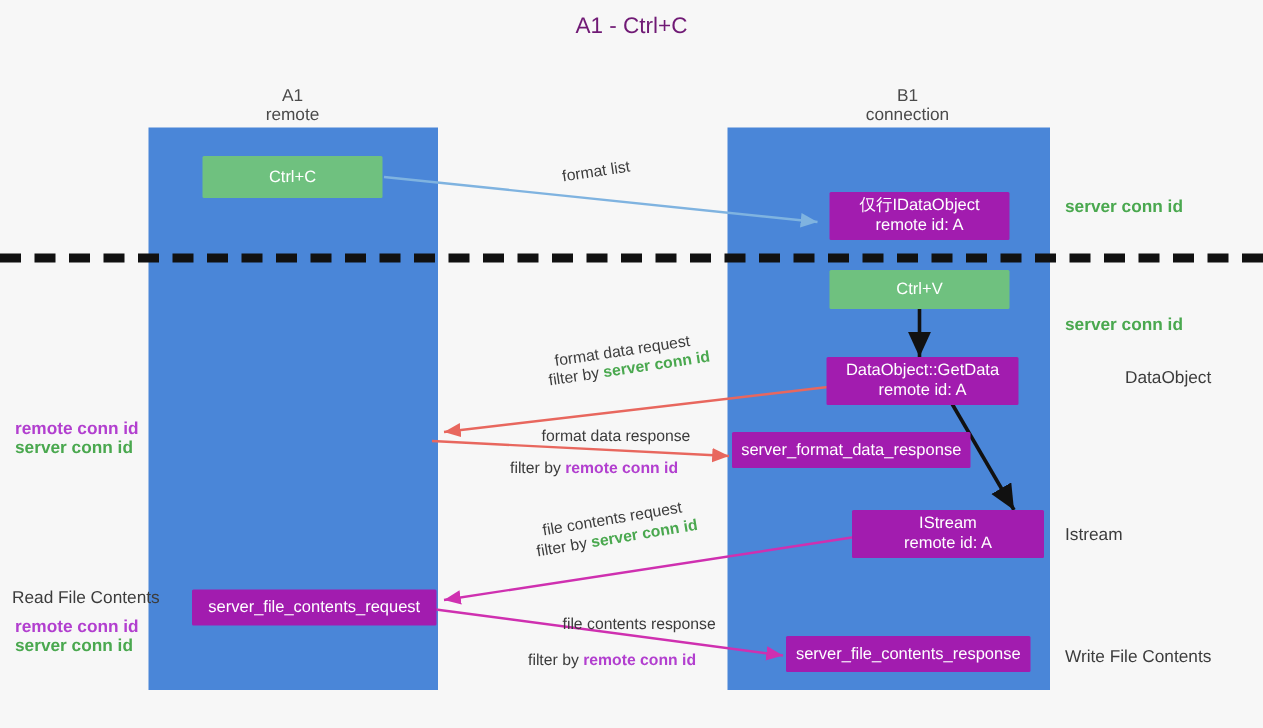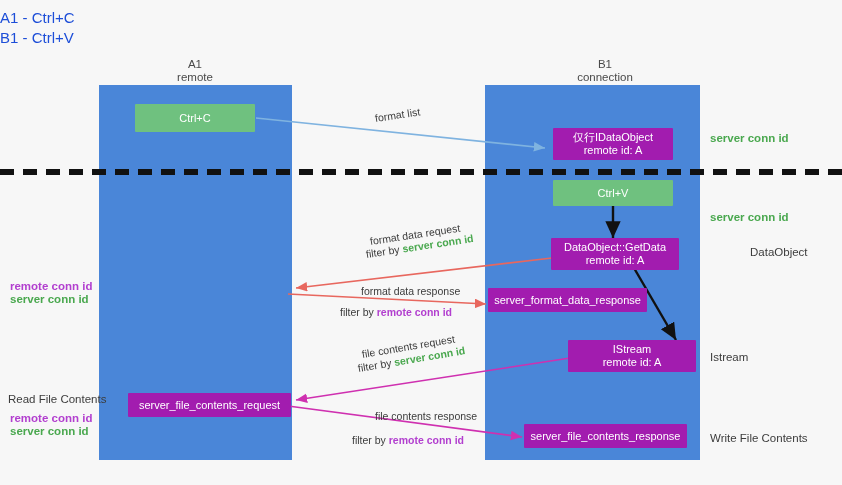--- a/index.html
+++ b/index.html
@@ -8,21 +8,21 @@
     background:#f7f7f7;
     font-family:"Liberation Sans", sans-serif;
     color:#3c3c3c;
     overflow:hidden;
     position:relative;
   }
   #stage{position:absolute;left:0;top:0;width:842px;height:485px;}
 
   .title{
     position:absolute;left:0;top:8px;width:842px;
-    font-size:15px;line-height:20px;color:#1d4ed8;
+    text-align:center;font-size:15px;line-height:20px;color:#701a75;
   }
 
   .col-head{
     position:absolute;text-align:center;font-size:11.5px;line-height:13px;color:#4a4a4a;
   }
 
   .lane{
     position:absolute;background:#4a86d8;
   }
 
@@ -56,21 +56,20 @@
 
   .dashline{position:absolute;left:0;top:168px;width:842px;height:8px;}
 </style>
 </head>
 <body>
 
 <div id="stage">
 
   <div class="title">
     <div>A1 - Ctrl+C</div>
-    <div>B1 - Ctrl+V</div>
   </div>
 
   <div class="col-head" style="left:140px;top:58px;width:110px;">
     <div>A1</div>
     <div>remote</div>
   </div>
   <div class="col-head" style="left:545px;top:58px;width:120px;">
     <div>B1</div>
     <div>connection</div>
   </div>

